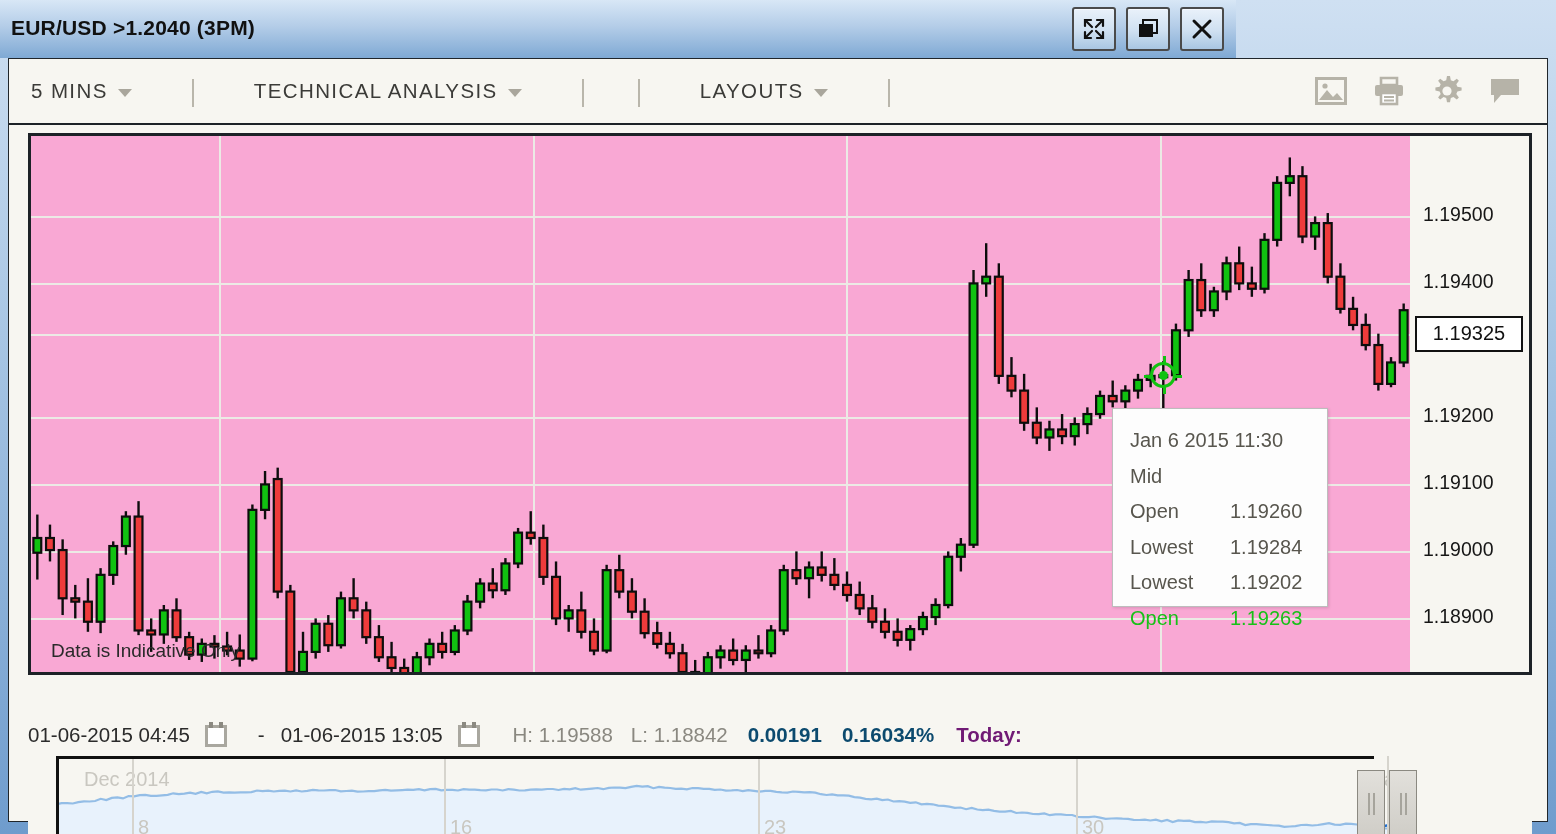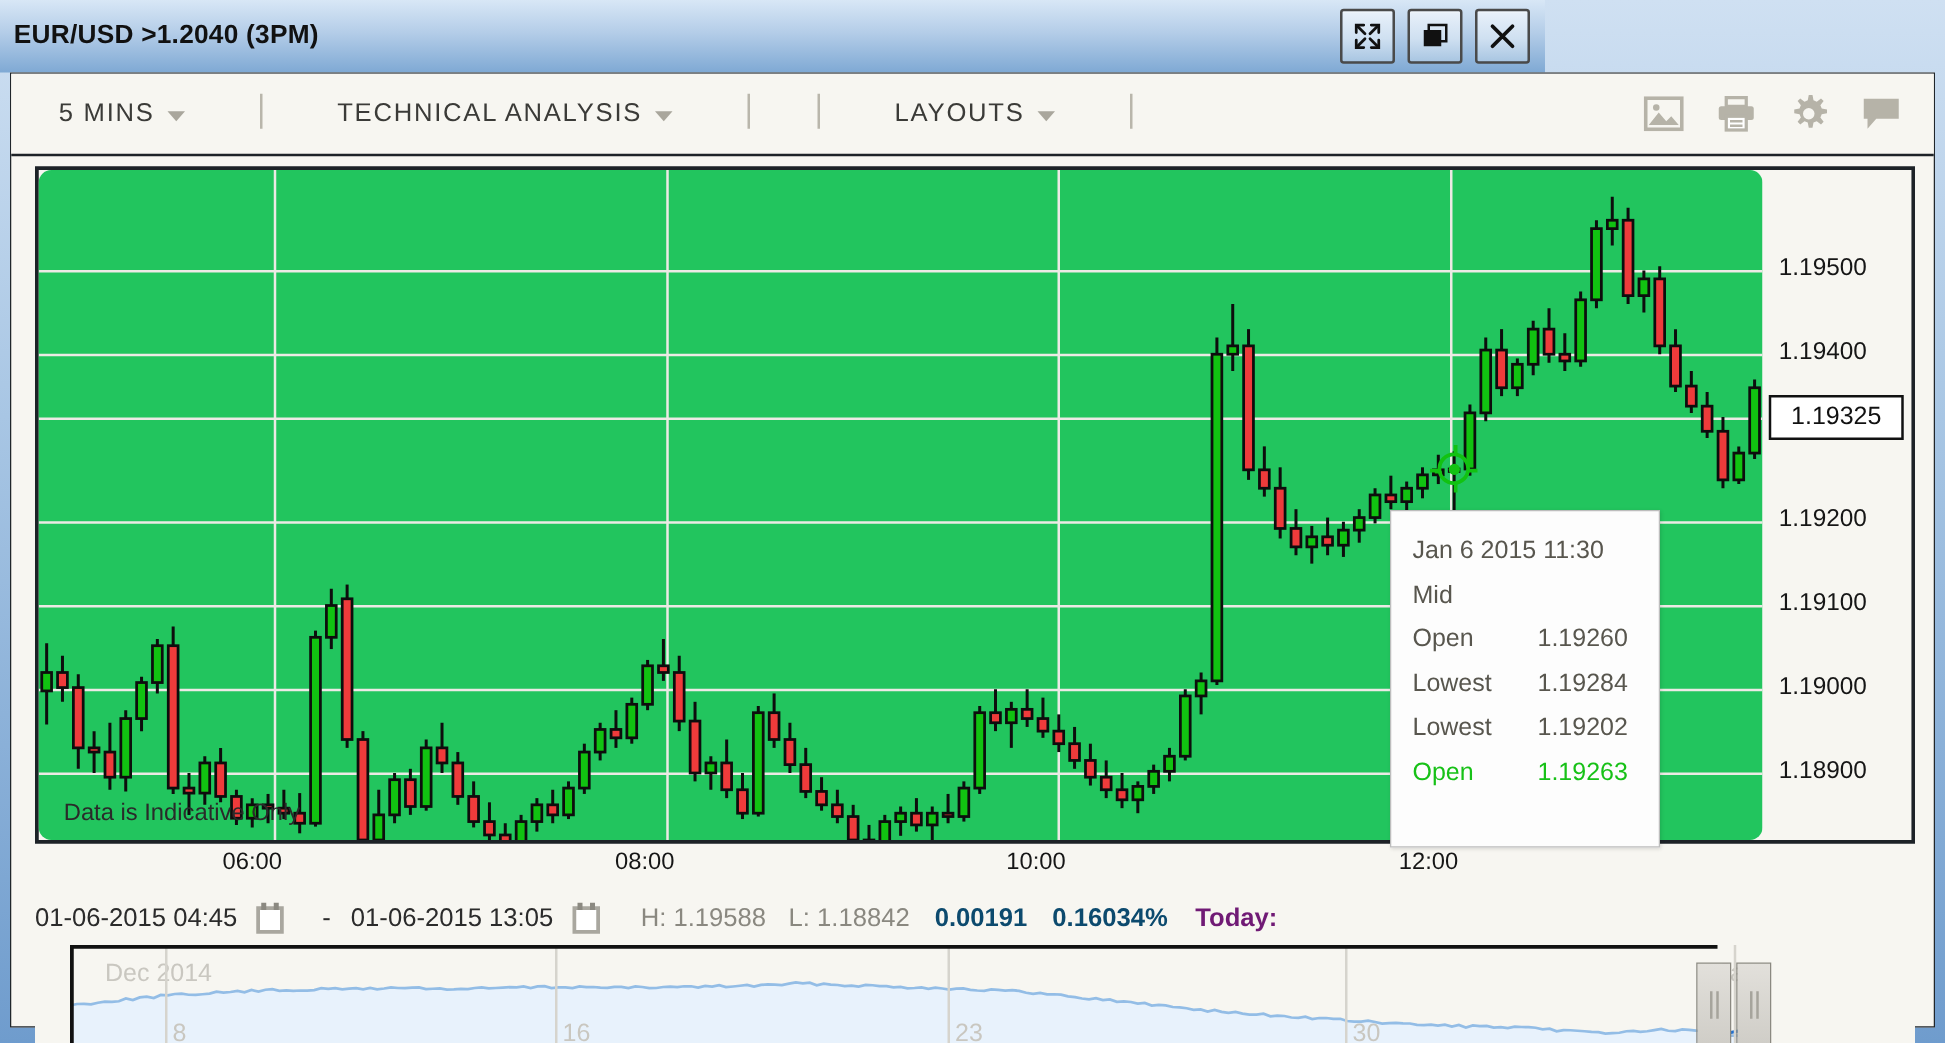--- a/index.html
+++ b/index.html
@@ -36,21 +36,21 @@
   .panel{
     position:absolute;left:8px;top:58px;width:1540px;height:764px;
     background:#f7f6f1;border:1px solid #20262b;box-sizing:border-box;
   }
   
   .toolbar{
     position:absolute;left:0;top:0;width:1538px;height:66px;
     display:flex;align-items:center;background:#f7f6f1;
     border-bottom:2px solid #1d2227;box-sizing:border-box;
   }
-  .menu{display:flex;align-items:flex-start;padding-left:26px;gap:42px;}
+  .menu{display:flex;align-items:flex-end;padding-left:10px;gap:42px;}
   .menu-item{
     display:flex;align-items:center;gap:10px;
     padding:4px 12px;cursor:pointer;
   }
   .menu-label{
     font-size:20.5px;color:#3b3b38;letter-spacing:1.4px;white-space:nowrap;
   }
   .caret{
     width:0;height:0;border-left:7px solid transparent;border-right:7px solid transparent;
     border-top:8px solid #a9a69c;margin-top:3px;
@@ -58,21 +58,21 @@
   .sep{width:2px;height:28px;background:#b9b6ab;margin:0 6px;}
   .tool-icons{margin-left:auto;display:flex;align-items:center;gap:26px;padding-right:26px;}
   .tool-ic{cursor:pointer;display:flex;align-items:center;justify-content:center;}
   
   .chart-frame{
     position:absolute;left:19px;top:74px;width:1504px;height:542px;
     border:3px solid #1d2227;box-sizing:border-box;background:#f7f6f1;
   }
   .plot{
     position:absolute;left:0;top:0;width:1379px;height:536px;
-    background:#22c55e;overflow:hidden;border-radius:10px;
+    background:#f9a8d4;overflow:hidden;
   }
   .grid-h{position:absolute;left:0;width:1379px;height:2px;background:#eceae5;}
   .grid-v{position:absolute;top:0;width:2px;height:536px;background:#eceae5;}
   .candles{position:absolute;left:0;top:0;width:1379px;height:536px;}
   .watermark{
     position:absolute;left:20px;bottom:10px;
     font-size:19px;color:#2a2a2a;white-space:nowrap;
   }
   
   .yaxis{
@@ -94,21 +94,21 @@
   .xtick{position:absolute;top:4px;font-size:19px;color:#161616;white-space:nowrap;}
   
   .marker{
     position:absolute;width:26px;height:26px;border:3px solid #12c212;border-radius:50%;
     box-sizing:border-box;display:flex;align-items:center;justify-content:center;
   }
   .marker::after{content:"";width:9px;height:9px;border-radius:50%;background:#12c212;}
   .marker-t{position:absolute;background:#12c212;}
   
   .tooltip{
-    position:absolute;left:1103px;top:349px;width:216px;height:270px;
+    position:absolute;left:1103px;top:349px;width:216px;height:199px;
     background:#fdfdfd;border:1px solid #bdbdbd;box-sizing:border-box;
     box-shadow:1px 1px 3px #00000022;
     padding:14px 0 0 17px;
   }
   .tt-row{display:flex;font-size:20px;color:#58564e;line-height:35.5px;}
   .tt-k{width:100px;white-space:nowrap;}
   .tt-v{white-space:nowrap;}
   .tt-close{color:#17c117;}
   
   .statusbar{
@@ -507,26 +507,20 @@
       <div class="tt-row">
         <span class="tt-k">Lowest</span>
         <span class="tt-v">1.19202</span>
       </div>
       <div class="tt-row">
         <span class="tt-k tt-close">Open</span>
         <span class="tt-v tt-close">1.19263</span>
       </div>
     </div>
 
-    <div class="xaxis" id="xaxis">
-        <div class="xtick" style="left: 150px;">06:00</div>
-        <div class="xtick" style="left: 464px;">08:00</div>
-        <div class="xtick" style="left: 777px;">10:00</div>
-        <div class="xtick" style="left: 1091px;">12:00</div>
-      </div>
 
     <div class="statusbar">
       <span>01-06-2015 04:45</span>
       <span class="cal-ic">
         <svg width="24" height="26" viewBox="0 0 24 26">
           <rect x="1" y="3" width="22" height="22" fill="#a9a79f"></rect>
           <rect x="4" y="6" width="16" height="16" fill="#ffffff"></rect>
           <rect x="5" y="0" width="4" height="6" fill="#8b8981"></rect>
           <rect x="15" y="0" width="4" height="6" fill="#8b8981"></rect>
         </svg>

